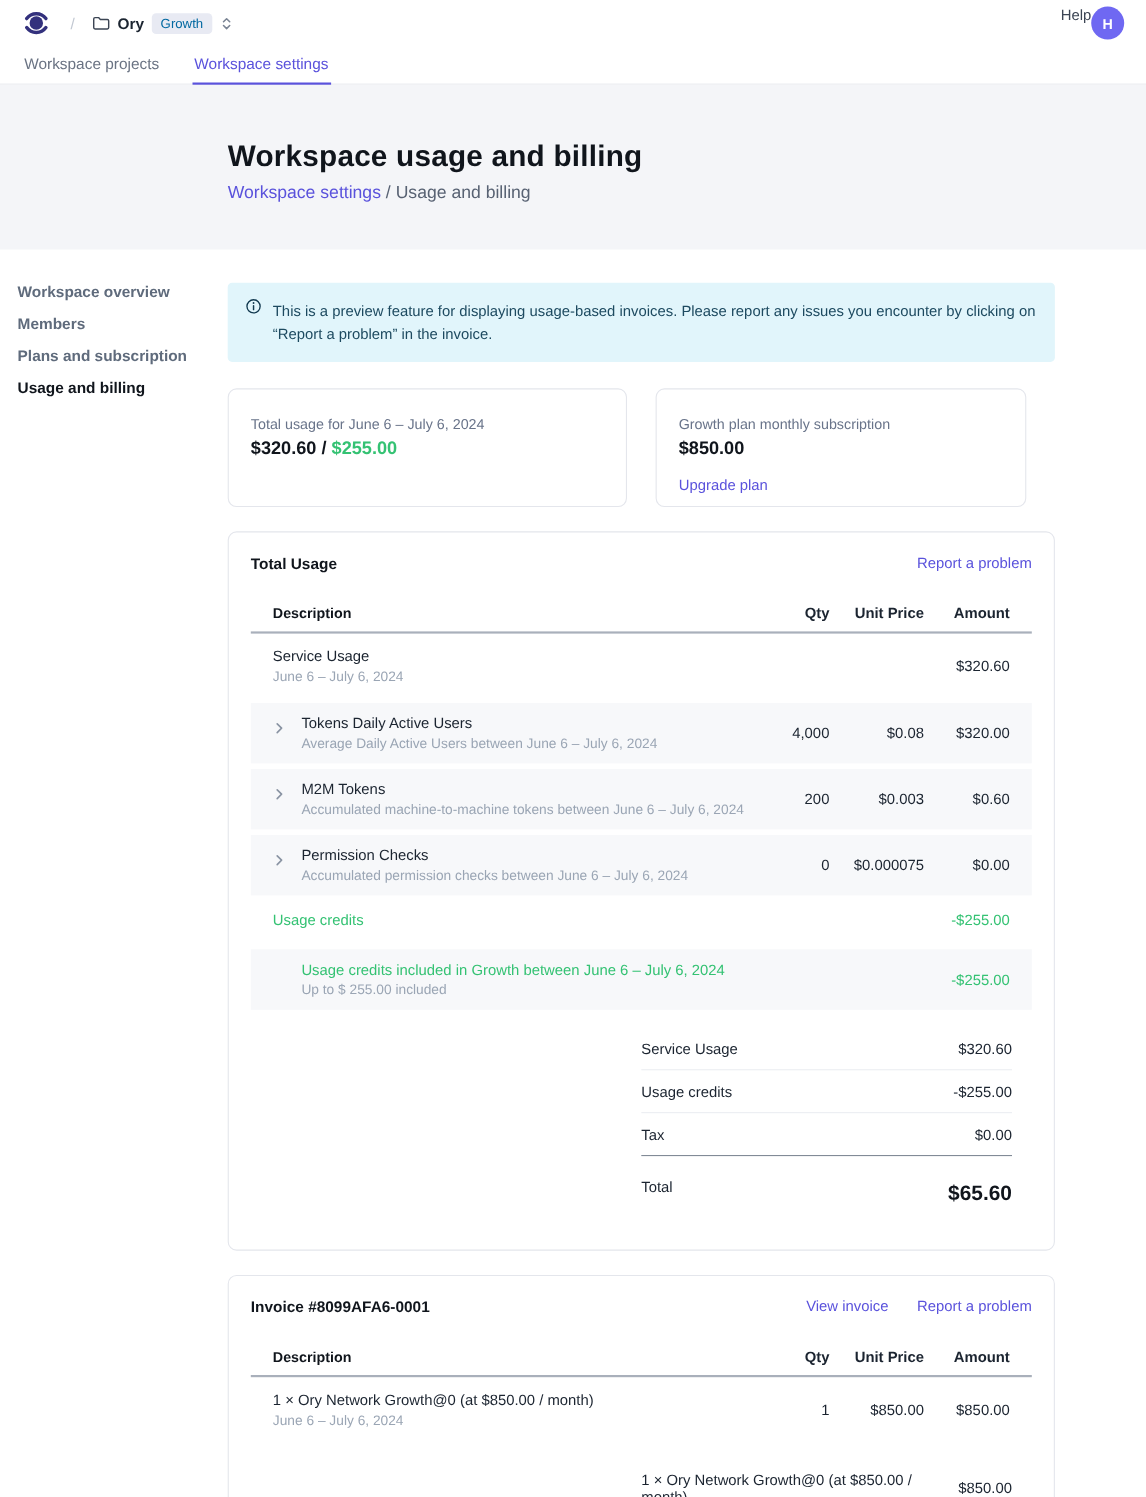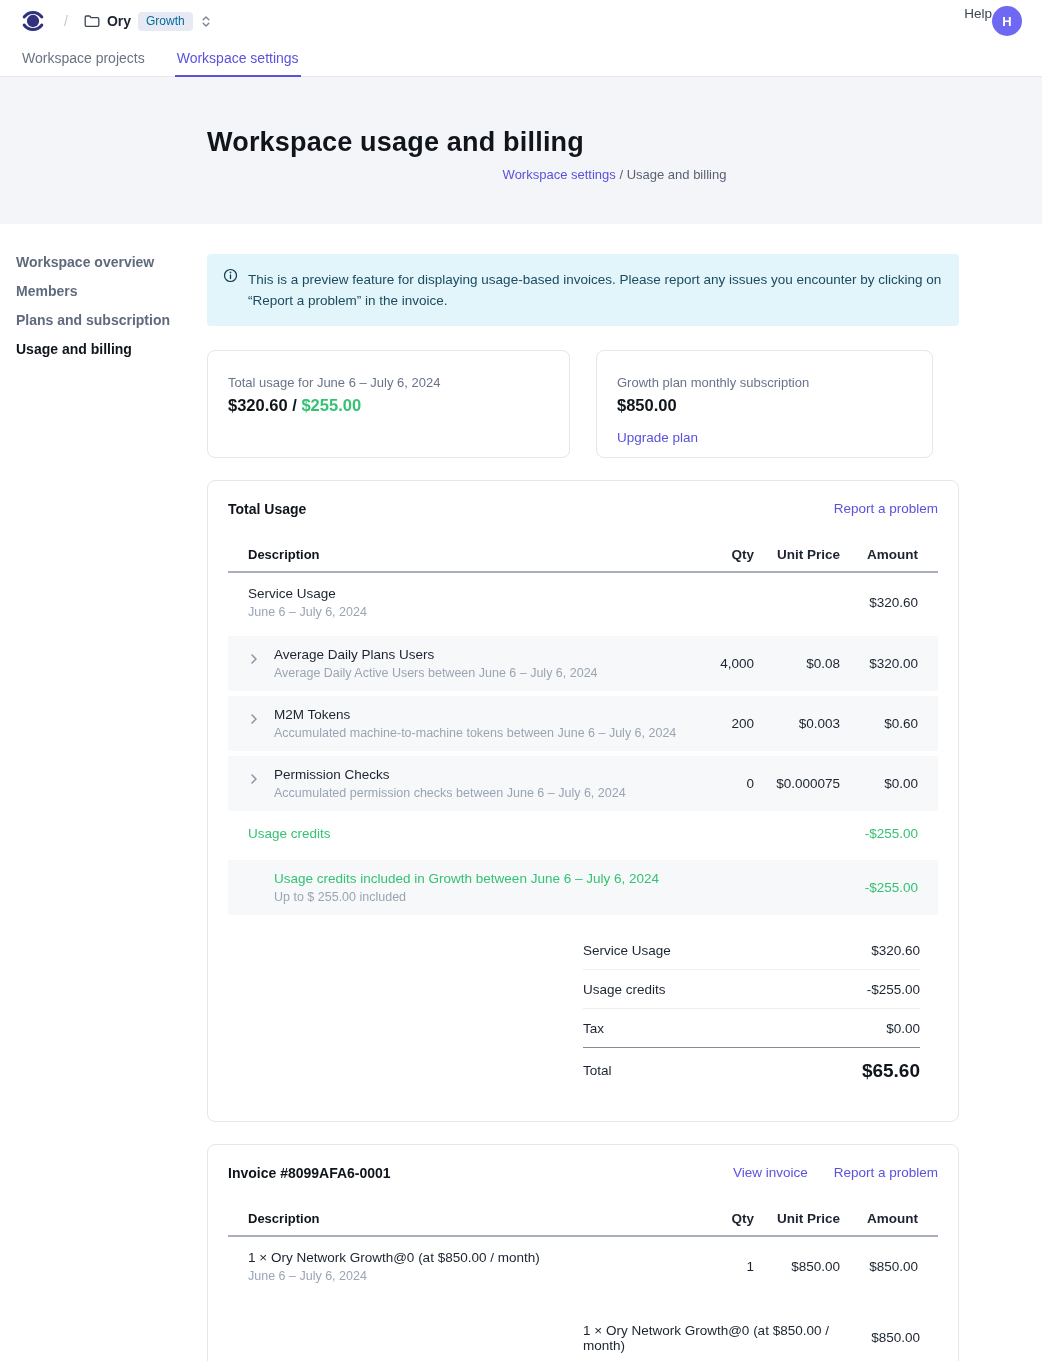--- a/index.html
+++ b/index.html
@@ -42,21 +42,21 @@
   }
   .tab {
     font-size:14px; color:#6a7383; padding:8px 2px 9px; cursor:pointer;
     border-bottom:2px solid transparent; margin-bottom:-1px;
   }
   .tab.active { color:#5a52dc; border-bottom-color:#5a52dc; }
 
   
   .hero { background:#f4f5f8; padding:50px 20px 42px 207px; }
   .hero h1 { font-size:27px; font-weight:700; color:#10151c; letter-spacing:.2px; }
-  .hero-breadcrumb { margin-top:9px; font-size:13px; color:#586273;text-align:center; }
+  .hero-breadcrumb { margin-top:9px; font-size:16px; color:#586273; }
   .hero-breadcrumb .bc-link { color:#5a52dc; }
 
   
   .content { display:flex; align-items:flex-start; background:#fff; }
   .sidebar { width:207px; flex:0 0 207px; padding:30px 10px 30px 16px; }
   .side-item { font-size:14px; color:#5f6b7c; padding:0 0 12px; margin-bottom:1px; cursor:pointer;font-weight:bold; }
   .side-item.active { color:#10151c; font-weight:700; }
   .main { width:752px; flex:0 0 752px; padding:30px 0 16px; }
 
   
@@ -114,21 +114,21 @@
   
   .totals { width:337px; margin:16px 18px 0 auto; }
   .totals-row {
     display:flex; align-items:center; justify-content:space-between;
     padding:12px 0 11px; border-bottom:1px solid #eceef2;
   }
   .totals-row .t-label { font-size:13.5px; color:#1b2430; }
   .totals-row .t-value { font-size:13.5px; color:#1b2430; }
   .totals-row.pre-total { border-bottom:1.5px solid #828b97; }
   .totals-row.grand { border-bottom:none; padding-top:12px; }
-  .totals-row.grand .t-value { font-size:19px; font-weight:700; color:#10151c; }
+  .totals-row.grand .t-value { font-size:19px; font-weight:700; color:#10151c;margin-top:12px; }
 
   .icon-folder { width:16px; height:14px; }
   .icon-updown { width:12px; height:15px; cursor:pointer; }
 </style>
 </head>
 <body>
 
 <header class="topbar">
   <div class="topbar-left">
     <svg class="logo" viewBox="0 0 28 28">
@@ -224,21 +224,21 @@
           <div class="num"></div>
           <div class="num"></div>
           <div class="num">$320.60</div>
         </div>
 
         <div class="trow item-row">
           <div class="cell-desc">
             <svg class="chev" viewBox="0 0 8 12">
               <path d="M2 2 L6 6 L2 10" fill="none" stroke="#8a94a3" stroke-width="1.5" stroke-linecap="round" stroke-linejoin="round"></path>
             </svg>
-            <div class="row-name">Average Daily Plans Users</div>
+            <div class="row-name">Tokens Daily Active Users</div>
             <div class="row-sub">Average Daily Active Users between June 6 – July 6, 2024</div>
           </div>
           <div class="num">4,000</div>
           <div class="num">$0.08</div>
           <div class="num">$320.00</div>
         </div>
 
         <div class="trow item-row">
           <div class="cell-desc">
             <svg class="chev" viewBox="0 0 8 12">

